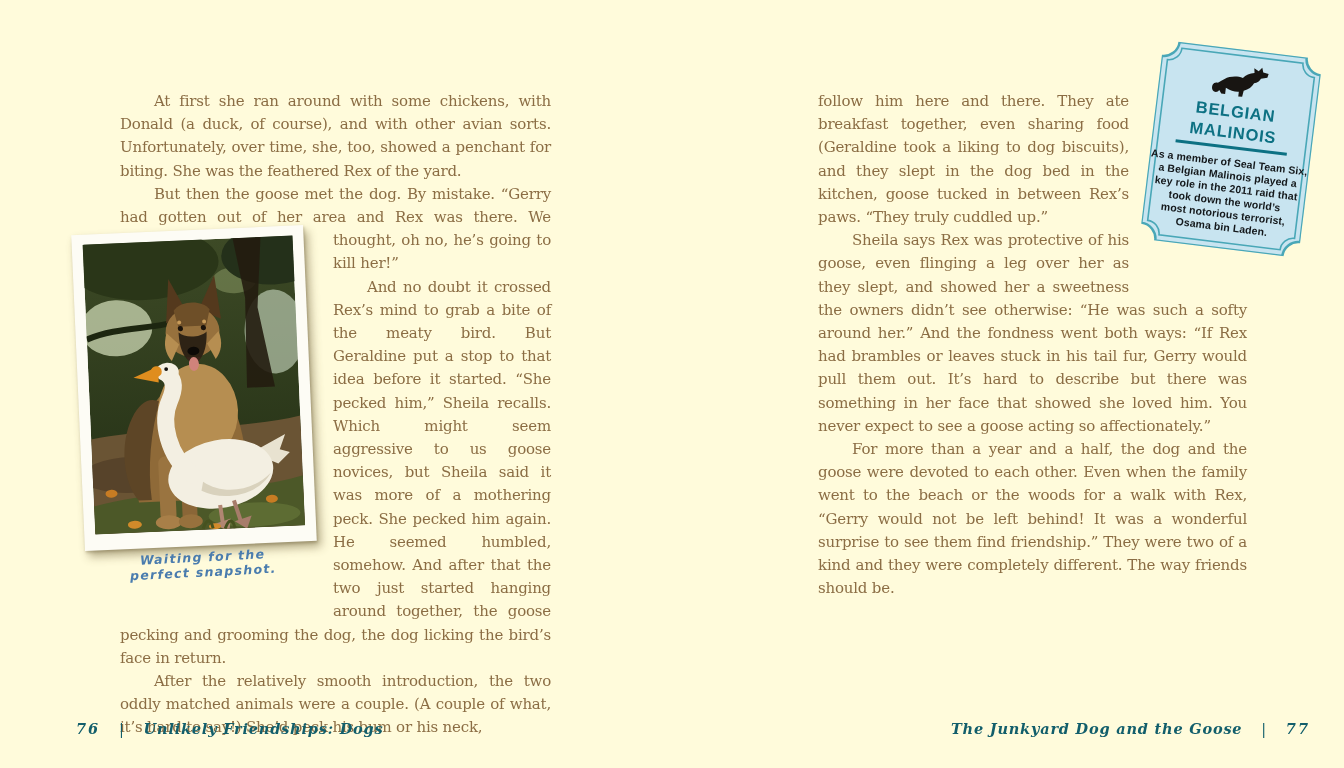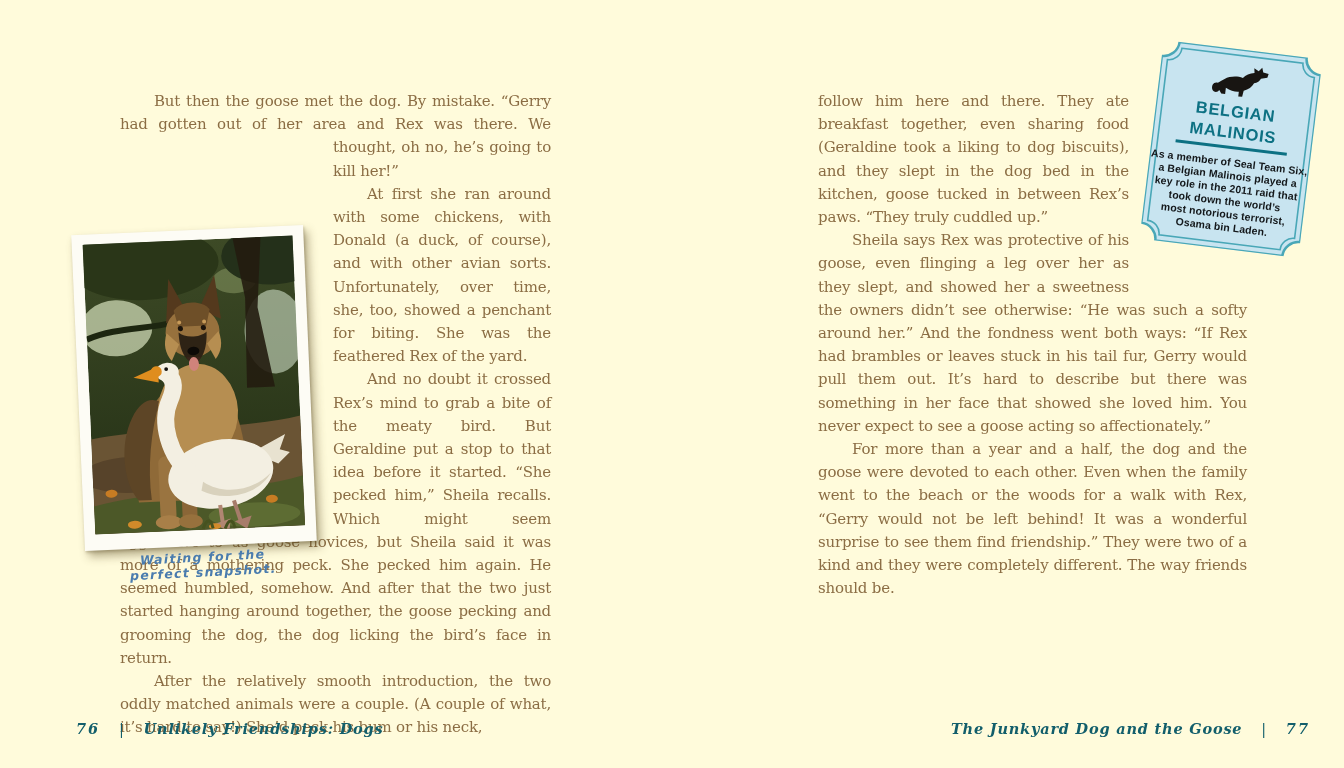--- a/index.html
+++ b/index.html
@@ -80,23 +80,23 @@
   .footer-right{right:34px;text-align:right;}
   .footer .sep{display:inline-block;margin:0 13px;font-style:normal;font-weight:normal;}
   .footer .pagenum{letter-spacing:2px;}
 </style>
 </head>
 <body>
 
 <div class="spread">
 
   <div class="text-col col-left">
+    <p>At first she ran around with some chickens, with Donald (a duck, of course), and with other avian sorts. Unfortunately, over time, she, too, showed a penchant for biting. She was the feathered Rex of the yard.</p>
     <p><span>But then the goose met the dog. By mistake. “Gerry had gotten out of her area and Rex was there. We thought, oh no, he’s</span><span class="photo-spacer"></span>
       <span>going to kill her!”</span></p>
-    <p>At first she ran around with some chickens, with Donald (a duck, of course), and with other avian sorts. Unfortunately, over time, she, too, showed a penchant for biting. She was the feathered Rex of the yard.</p>
     <p>And no doubt it crossed Rex’s mind to grab a bite of the meaty bird. But Geraldine put a stop to that idea before it started. “She pecked him,” Sheila recalls. Which might seem aggressive to us goose novices, but Sheila said it was more of a mothering peck. She pecked him again. He seemed humbled, somehow. And after that the two just started hanging around together, the goose pecking and grooming the dog, the dog licking the bird’s face in return.</p>
     <p>After the relatively smooth introduction, the two oddly matched animals were a couple. (A couple of what, it’s hard to say!) She’d peck his bum or his neck,</p>
 
     <div class="photo-unit">
       <div class="photo-frame">
         <svg width="210" height="290" viewBox="0 0 210 290">
           <defs>
             <linearGradient id="forest" x1="0" y1="0" x2="0" y2="1">
               <stop offset="0" stop-color="#3d4a26"></stop>
               <stop offset="1" stop-color="#222e14"></stop>

